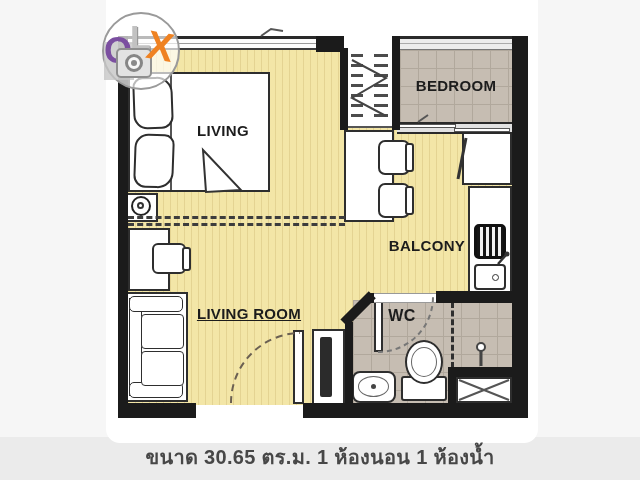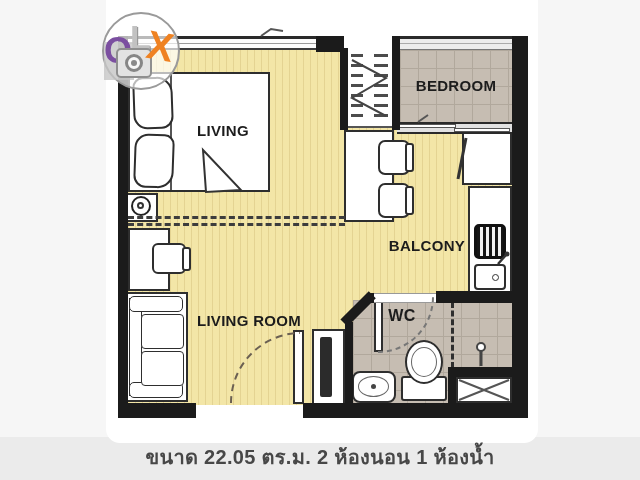--- a/index.html
+++ b/index.html
@@ -37,21 +37,21 @@
   #olx-cam-sq{left:5px;top:32px;width:30px;height:38px;background:#c6c6c6;opacity:.8;}
   #olx-lens{left:26px;top:44px;width:18px;height:18px;border:3px solid #868686;border-radius:50%;background:#f7f7f7;box-sizing:border-box;}
   #olx-lens-dot{left:32px;top:50px;width:6px;height:6px;border-radius:50%;background:#8a8a8a;}
   #olx-leaf{left:34px;top:42px;width:9px;height:9px;background:#7ab829;border-radius:2px 60% 2px 60%;transform:rotate(12deg);}
 </style>
 </head>
 <body>
 
 <div class="abs" id="caption-strip"></div>
 <div class="abs" id="card"></div>
-<div class="abs" id="caption-text">ขนาด 22.05 ตร.ม. 2 ห้องนอน 1 ห้องน้ำ</div>
+<div class="abs" id="caption-text">ขนาด 30.65 ตร.ม. 1 ห้องนอน 1 ห้องน้ำ</div>
 
 <div class="abs" style="left:0;top:0;width:640px;height:480px;z-index:2;">
 
   <div class="abs wood" style="left:128px;top:50px;width:384px;height:355px;z-index:2;"></div>
   <div class="abs tile" style="left:400px;top:50px;width:112px;height:72px;z-index:3;"></div>
   <div class="abs tile" style="left:353px;top:300px;width:159px;height:105px;z-index:3;"></div>
 
   <div class="abs" style="left:348px;top:50px;width:44px;height:78px;background:#fff;border-bottom:2px solid #555;box-sizing:border-box;z-index:4;">
     <div class="hang-col" style="left:3px;width:12px;"></div>
     <div class="hang-col" style="right:4px;width:14px;"></div>
@@ -120,21 +120,21 @@
   <div class="abs wall" style="left:345px;top:322px;width:8px;height:83px;"></div>
   <div class="abs wall" style="left:344px;top:318px;width:40px;height:10px;transform:rotate(-45deg);transform-origin:left center;"></div>
   <div class="abs wall" style="left:368px;top:293px;width:6px;height:10px;"></div>
   <div class="abs wall" style="left:436px;top:291px;width:76px;height:12px;"></div>
   <div class="abs wall" style="left:448px;top:367px;width:64px;height:10px;"></div>
   <div class="abs wall" style="left:448px;top:367px;width:8px;height:36px;"></div>
 
   <div class="abs lbl" style="left:174px;top:122px;width:98px;">LIVING</div>
   <div class="abs lbl" style="left:400px;top:77px;width:112px;">BEDROOM</div>
   <div class="abs lbl" style="left:388px;top:237px;width:78px;">BALCONY</div>
-  <div class="abs lbl" style="left:190px;top:312px;width:118px;">LIVING ROOM</div>
+  <div class="abs lbl" style="left:190px;top:305px;width:118px;text-decoration:underline;">LIVING ROOM</div>
   <div class="abs lbl" style="left:380px;top:307px;width:44px;font-size:16px;">WC</div>
 
   <svg id="svg-overlay" class="abs" width="640" height="480">
     <path d="M 231 403 A 70 70 0 0 1 300 333" fill="none" stroke="#6b6052" stroke-width="2" stroke-dasharray="7 5"></path>
     <path d="M 378 352 A 55 55 0 0 0 433 297" fill="none" stroke="#777" stroke-width="2" stroke-dasharray="5 4"></path>
     <path d="M 203 150 L 241 190 L 206 192 Z" fill="#ffffff" stroke="#333" stroke-width="2"></path>
     <line x1="458" y1="179" x2="466" y2="138" stroke="#333" stroke-width="3"></line>
     <polyline points="352,60 386,78 352,98 386,116" fill="none" stroke="#444" stroke-width="2"></polyline>
     <line x1="459" y1="380" x2="509" y2="400" stroke="#555" stroke-width="2"></line>
     <line x1="509" y1="380" x2="459" y2="400" stroke="#555" stroke-width="2"></line>

